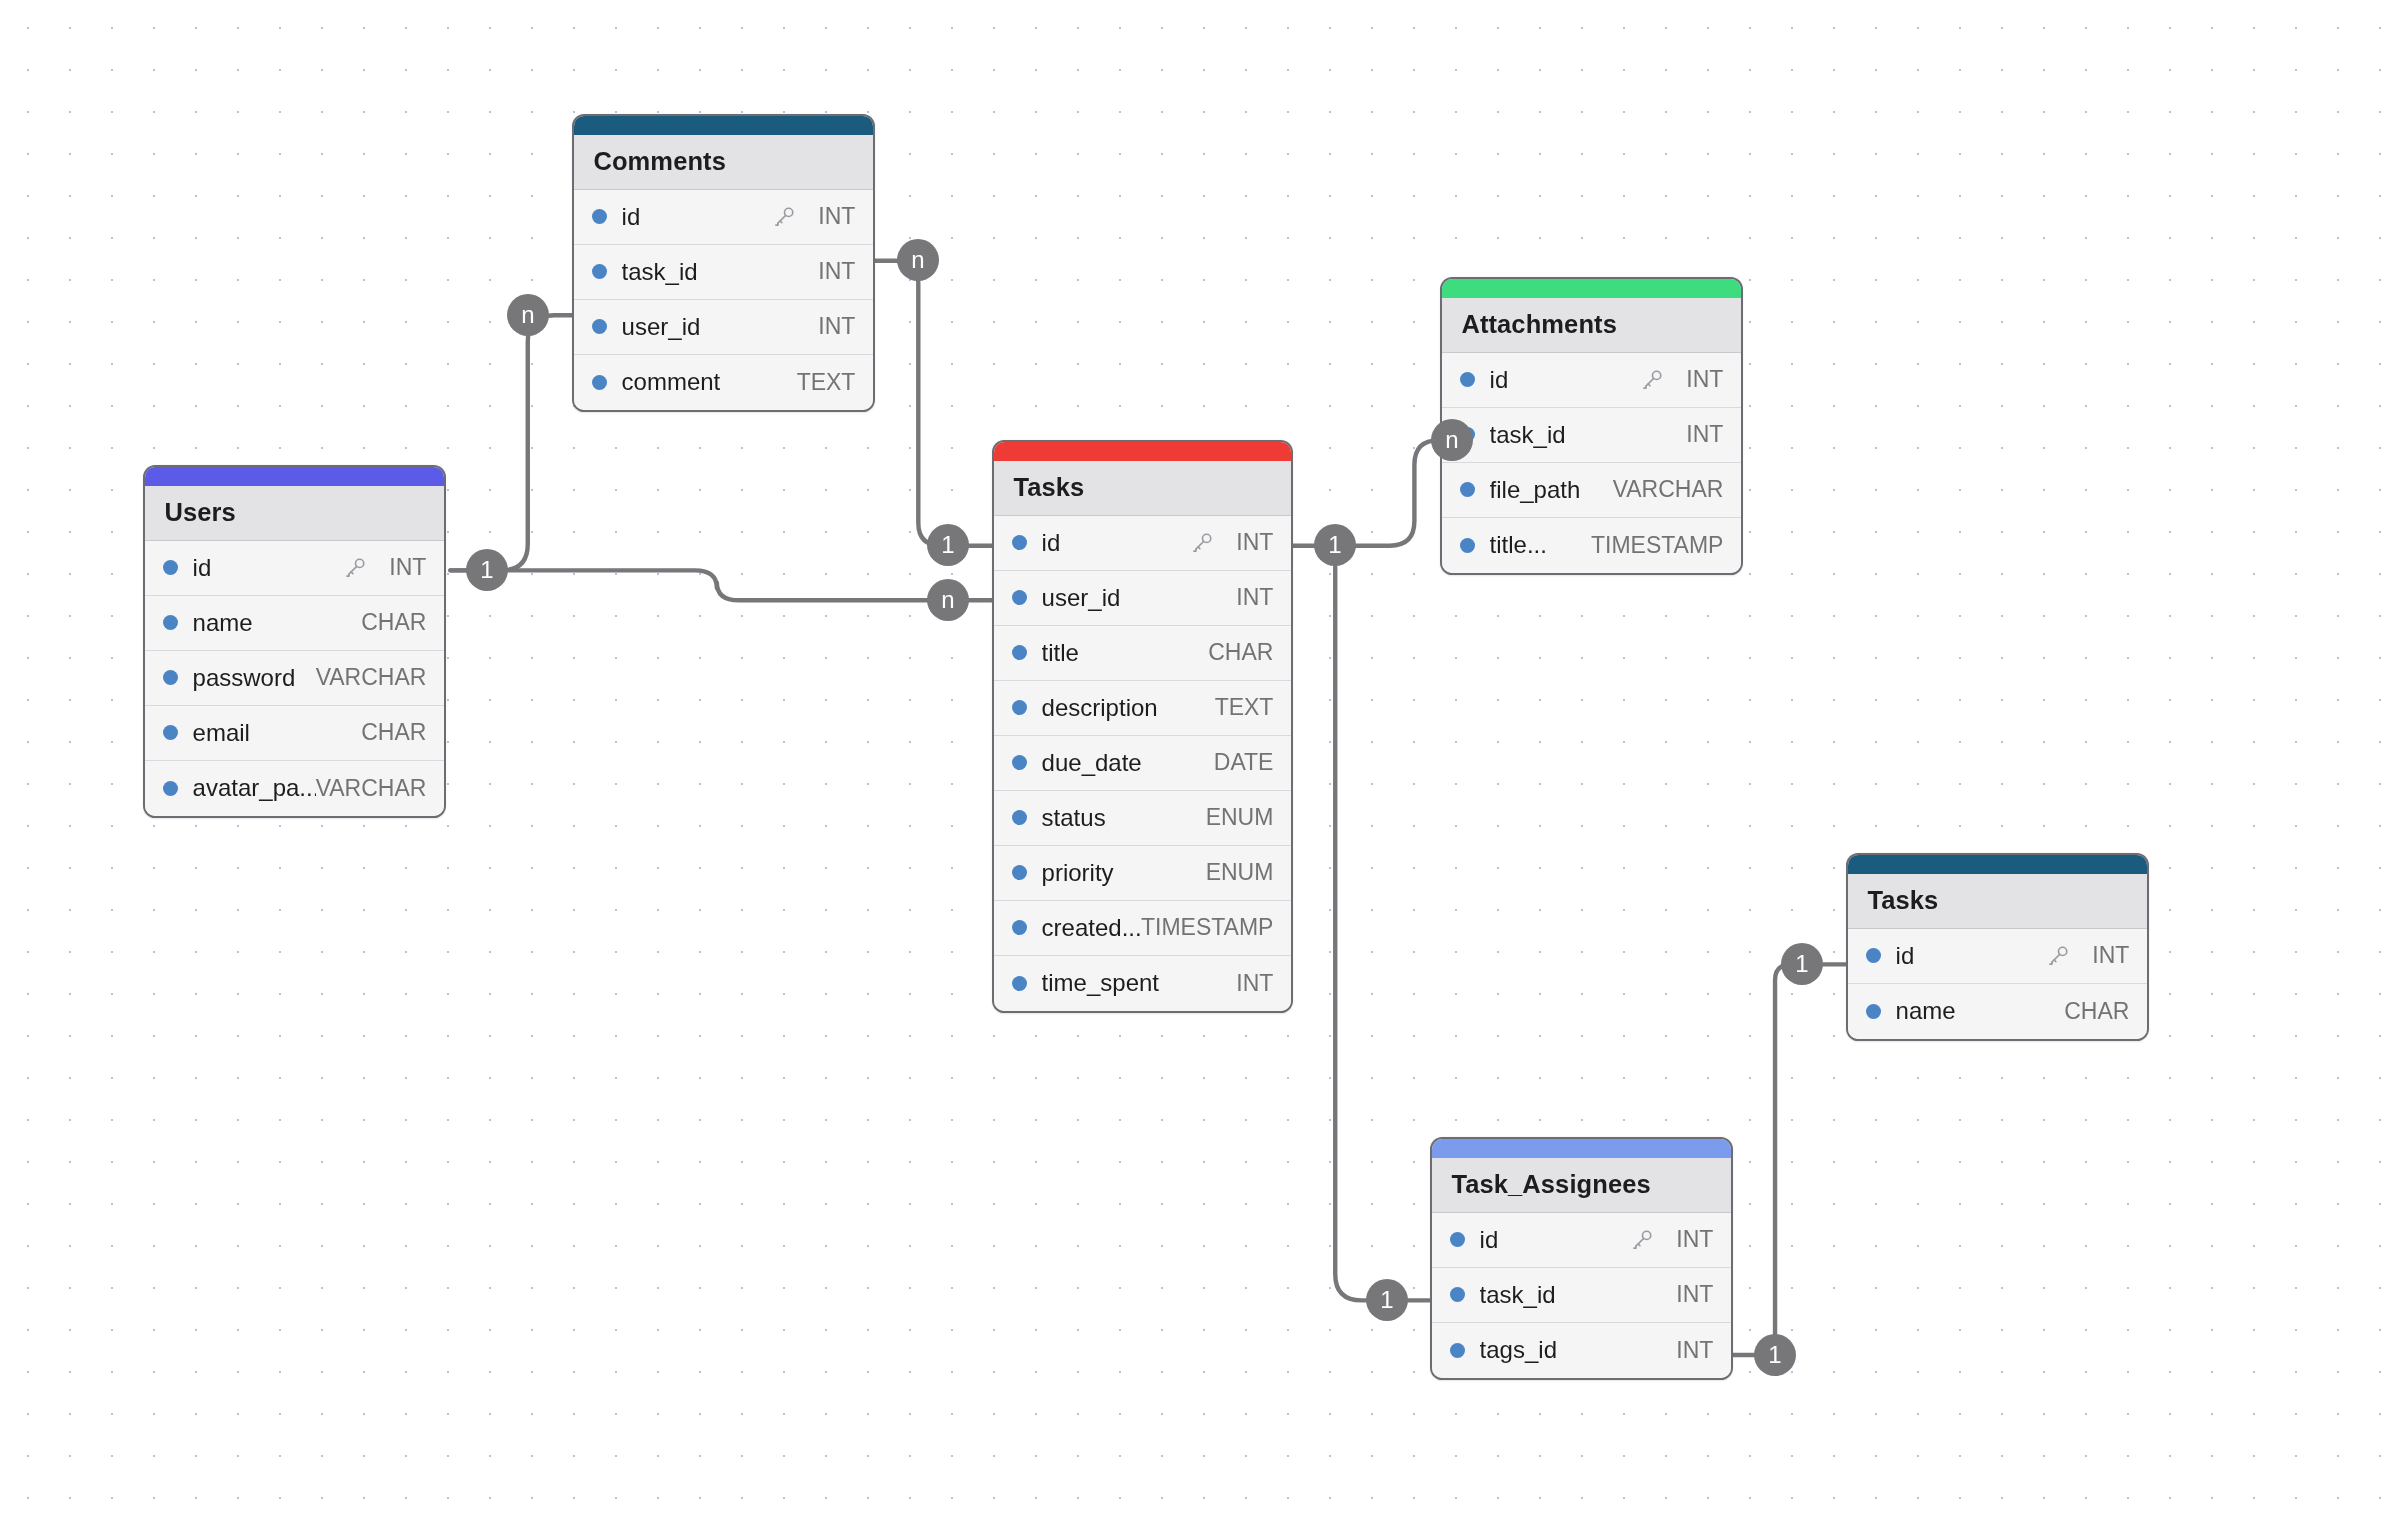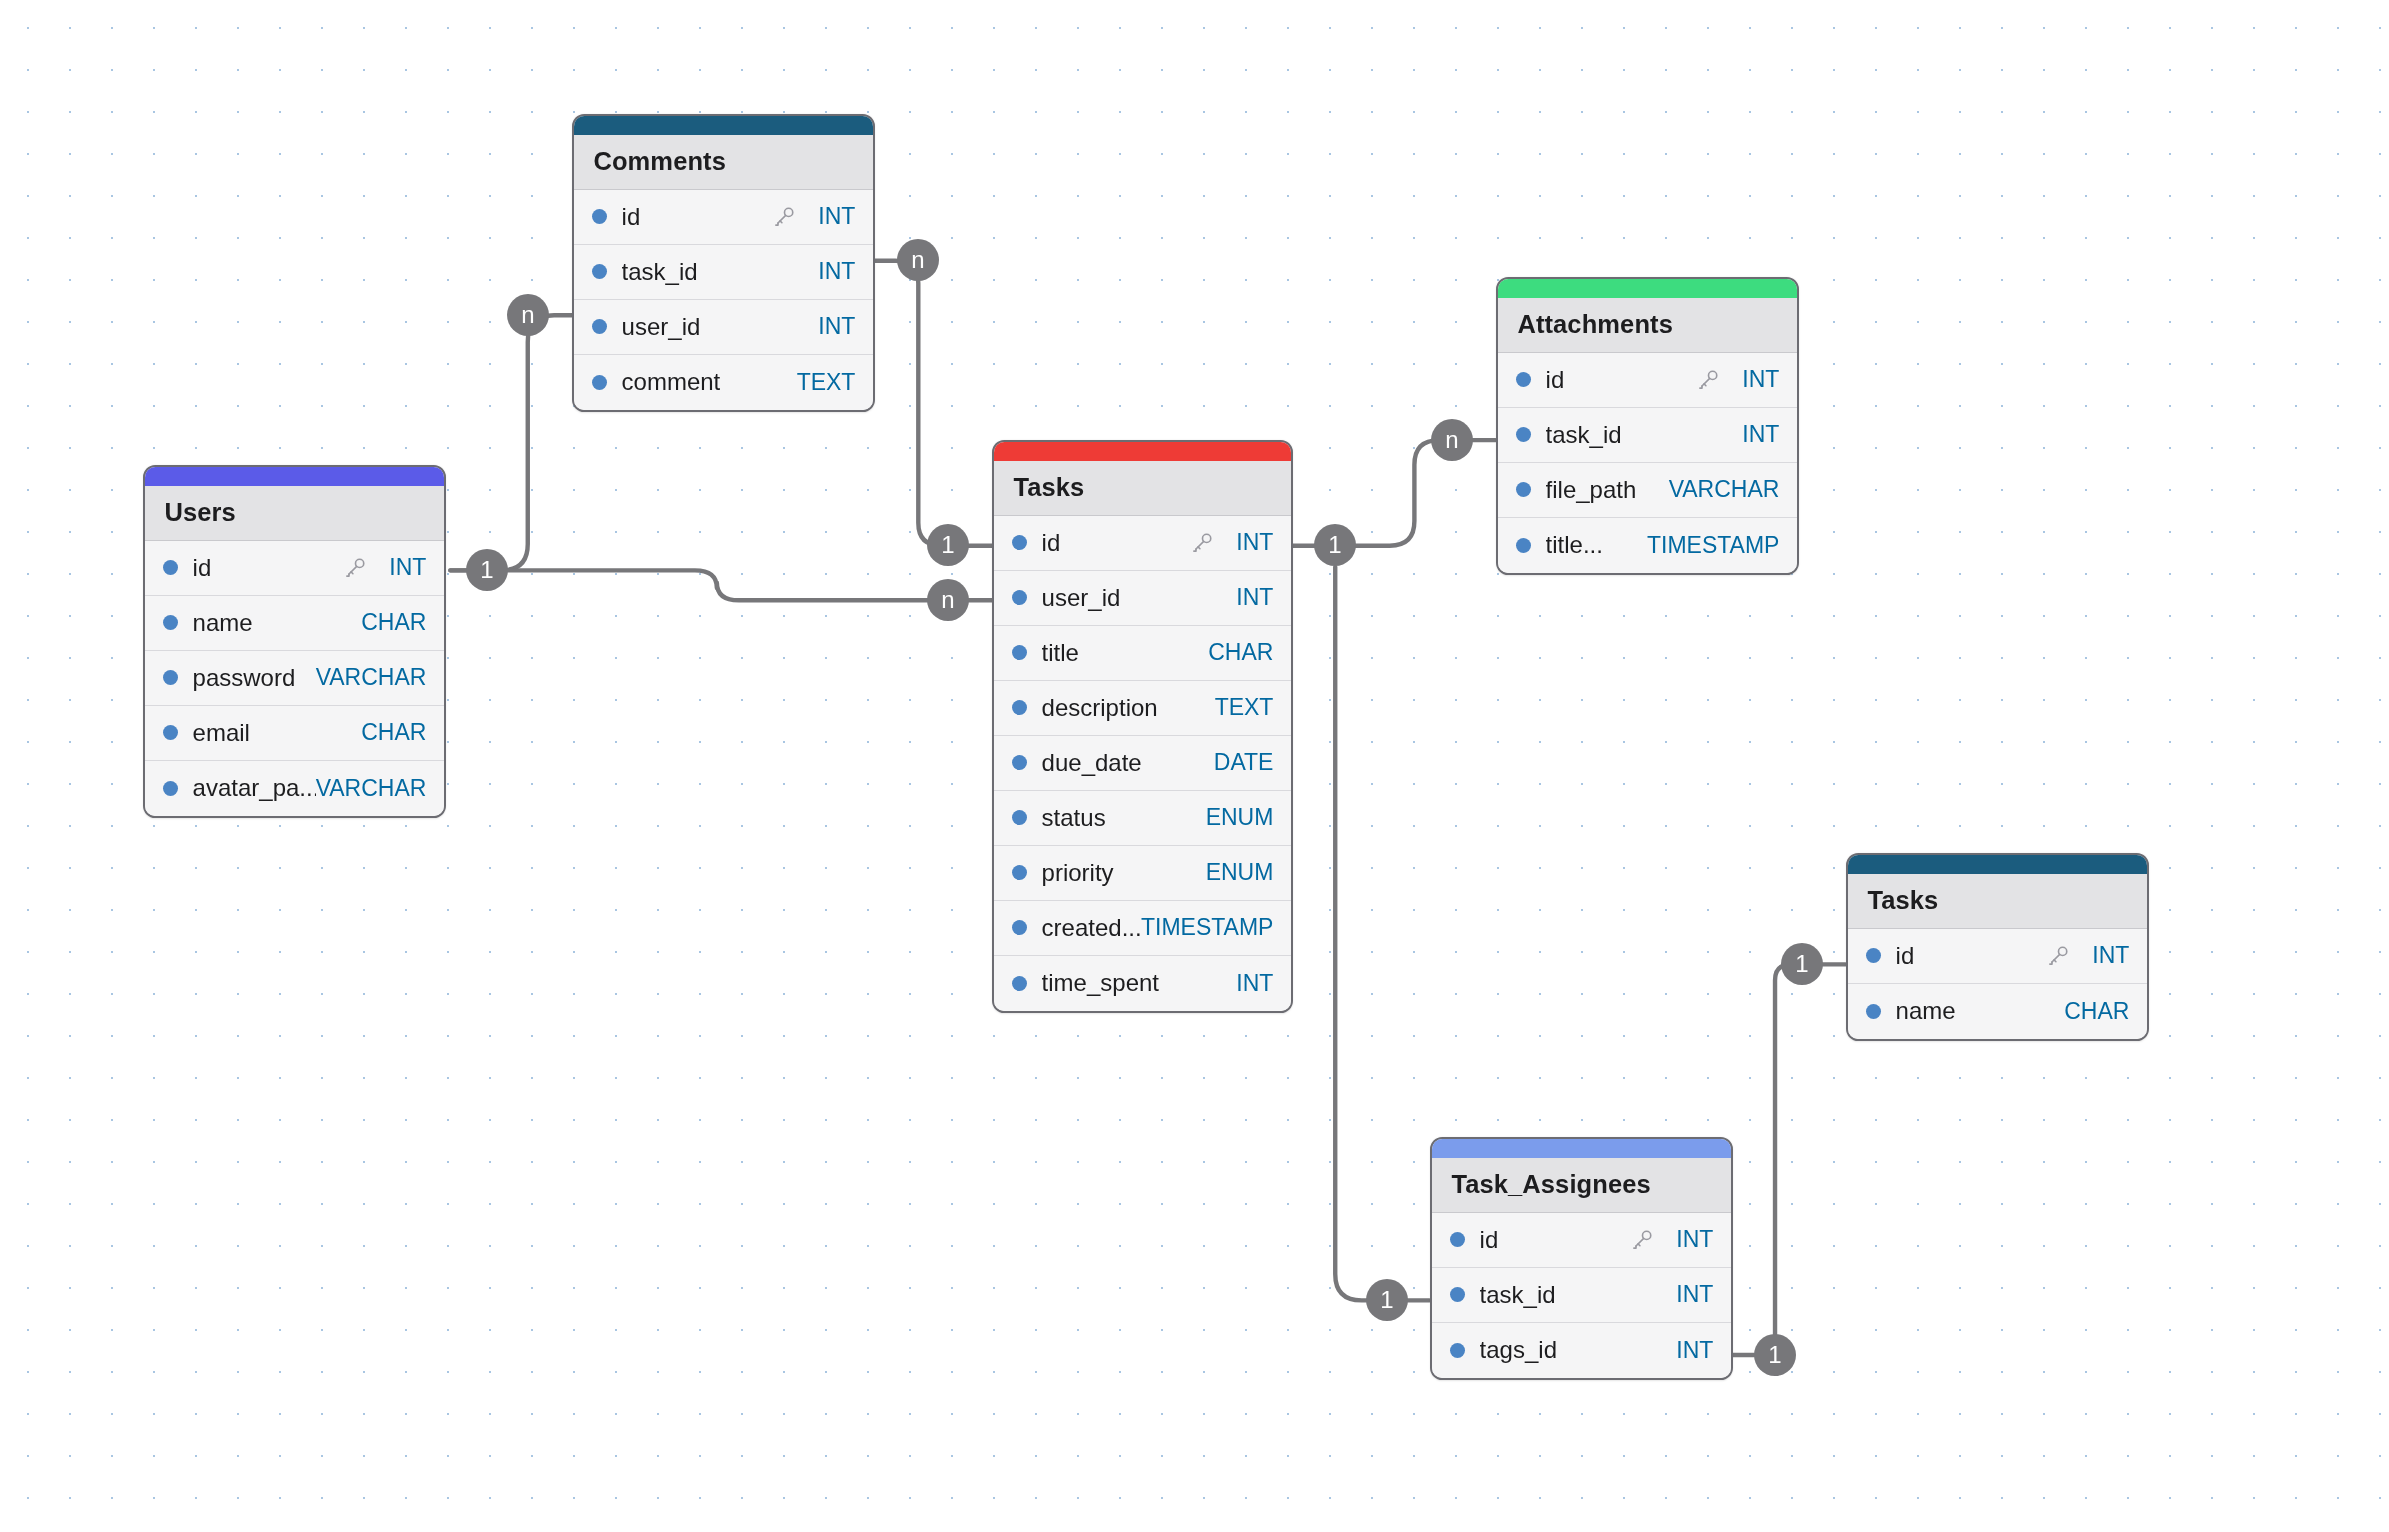--- a/index.html
+++ b/index.html
@@ -50,21 +50,21 @@
   .field-dot{
     width:15px;height:15px;border-radius:50%;
     background:#4a84c4;flex:0 0 auto;margin-right:15px;
   }
   .field-name{
     font-size:24px;color:#1d1d1f;flex:1 1 auto;
     white-space:nowrap;overflow:hidden;
   }
   .field-meta{
     display:flex;align-items:center;gap:22px;flex:0 0 auto;
-    font-size:23px;color:#0369a1;white-space:nowrap;
+    font-size:23px;color:#737373;white-space:nowrap;
   }
   .key-icon{display:inline-flex;width:23px;height:23px;}
 
   .badge{
     position:absolute;
     width:42px;height:42px;border-radius:50%;
     background:#77777a;
     color:#ffffff;
     font-size:24px;
     display:flex;align-items:center;justify-content:center;
@@ -243,21 +243,21 @@
           </span>
         </div>
         <div class="field-row">
           <span class="field-dot"></span>
           <span class="field-name">time_spent</span>
           <span class="field-meta">
             <span>INT</span>
           </span>
         </div>
       </div>
-      <div class="table-node" style="left: 1496px; top: 277px; width: 303px;">
+      <div class="table-node" style="left: 1440px; top: 277px; width: 303px;">
         <div class="accent-bar" style="background: rgb(61, 220, 127);"></div>
         <div class="table-title">Attachments</div>
         <div class="field-row">
           <span class="field-dot"></span>
           <span class="field-name">id</span>
           <span class="field-meta">
             <span class="key-icon">
               <svg viewBox="0 0 24 24" width="23" height="23" fill="none" stroke="#9a9aa1" stroke-width="1.7" stroke-linecap="round" stroke-linejoin="round">
                 <circle cx="16.3" cy="7.7" r="4.3"></circle>
                 <path d="M13.25 10.75 L5.2 18.8"></path>

